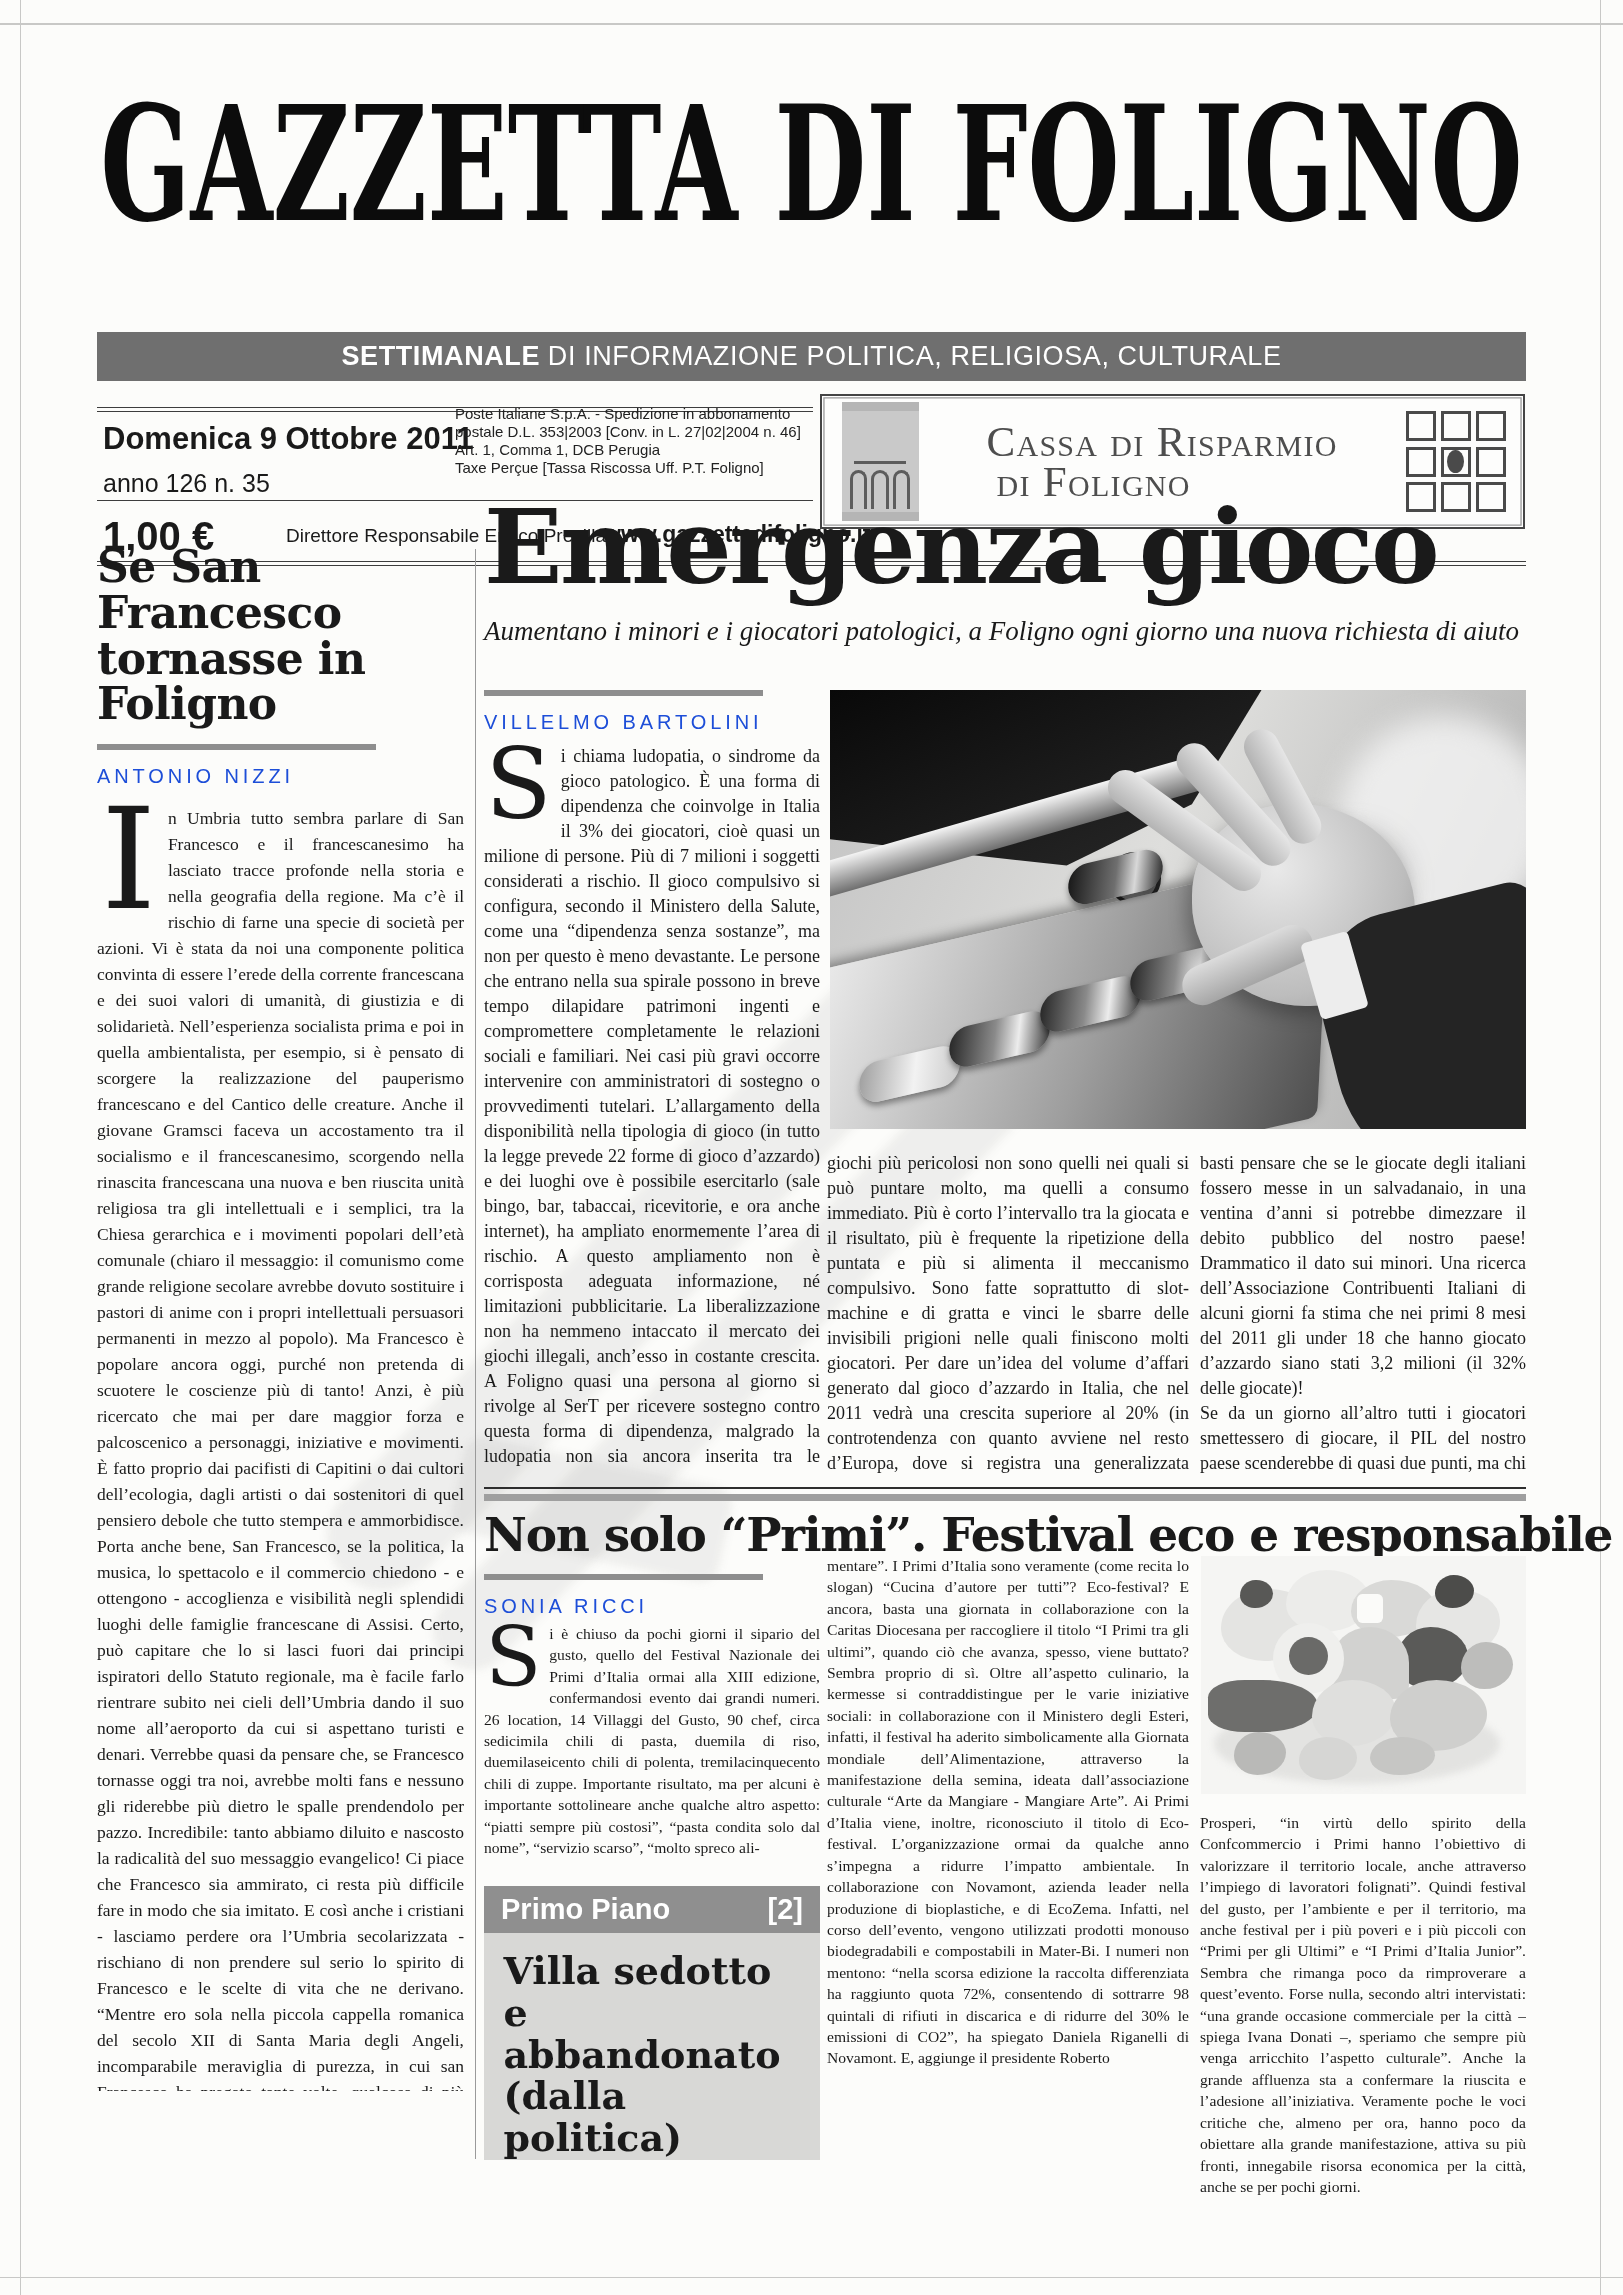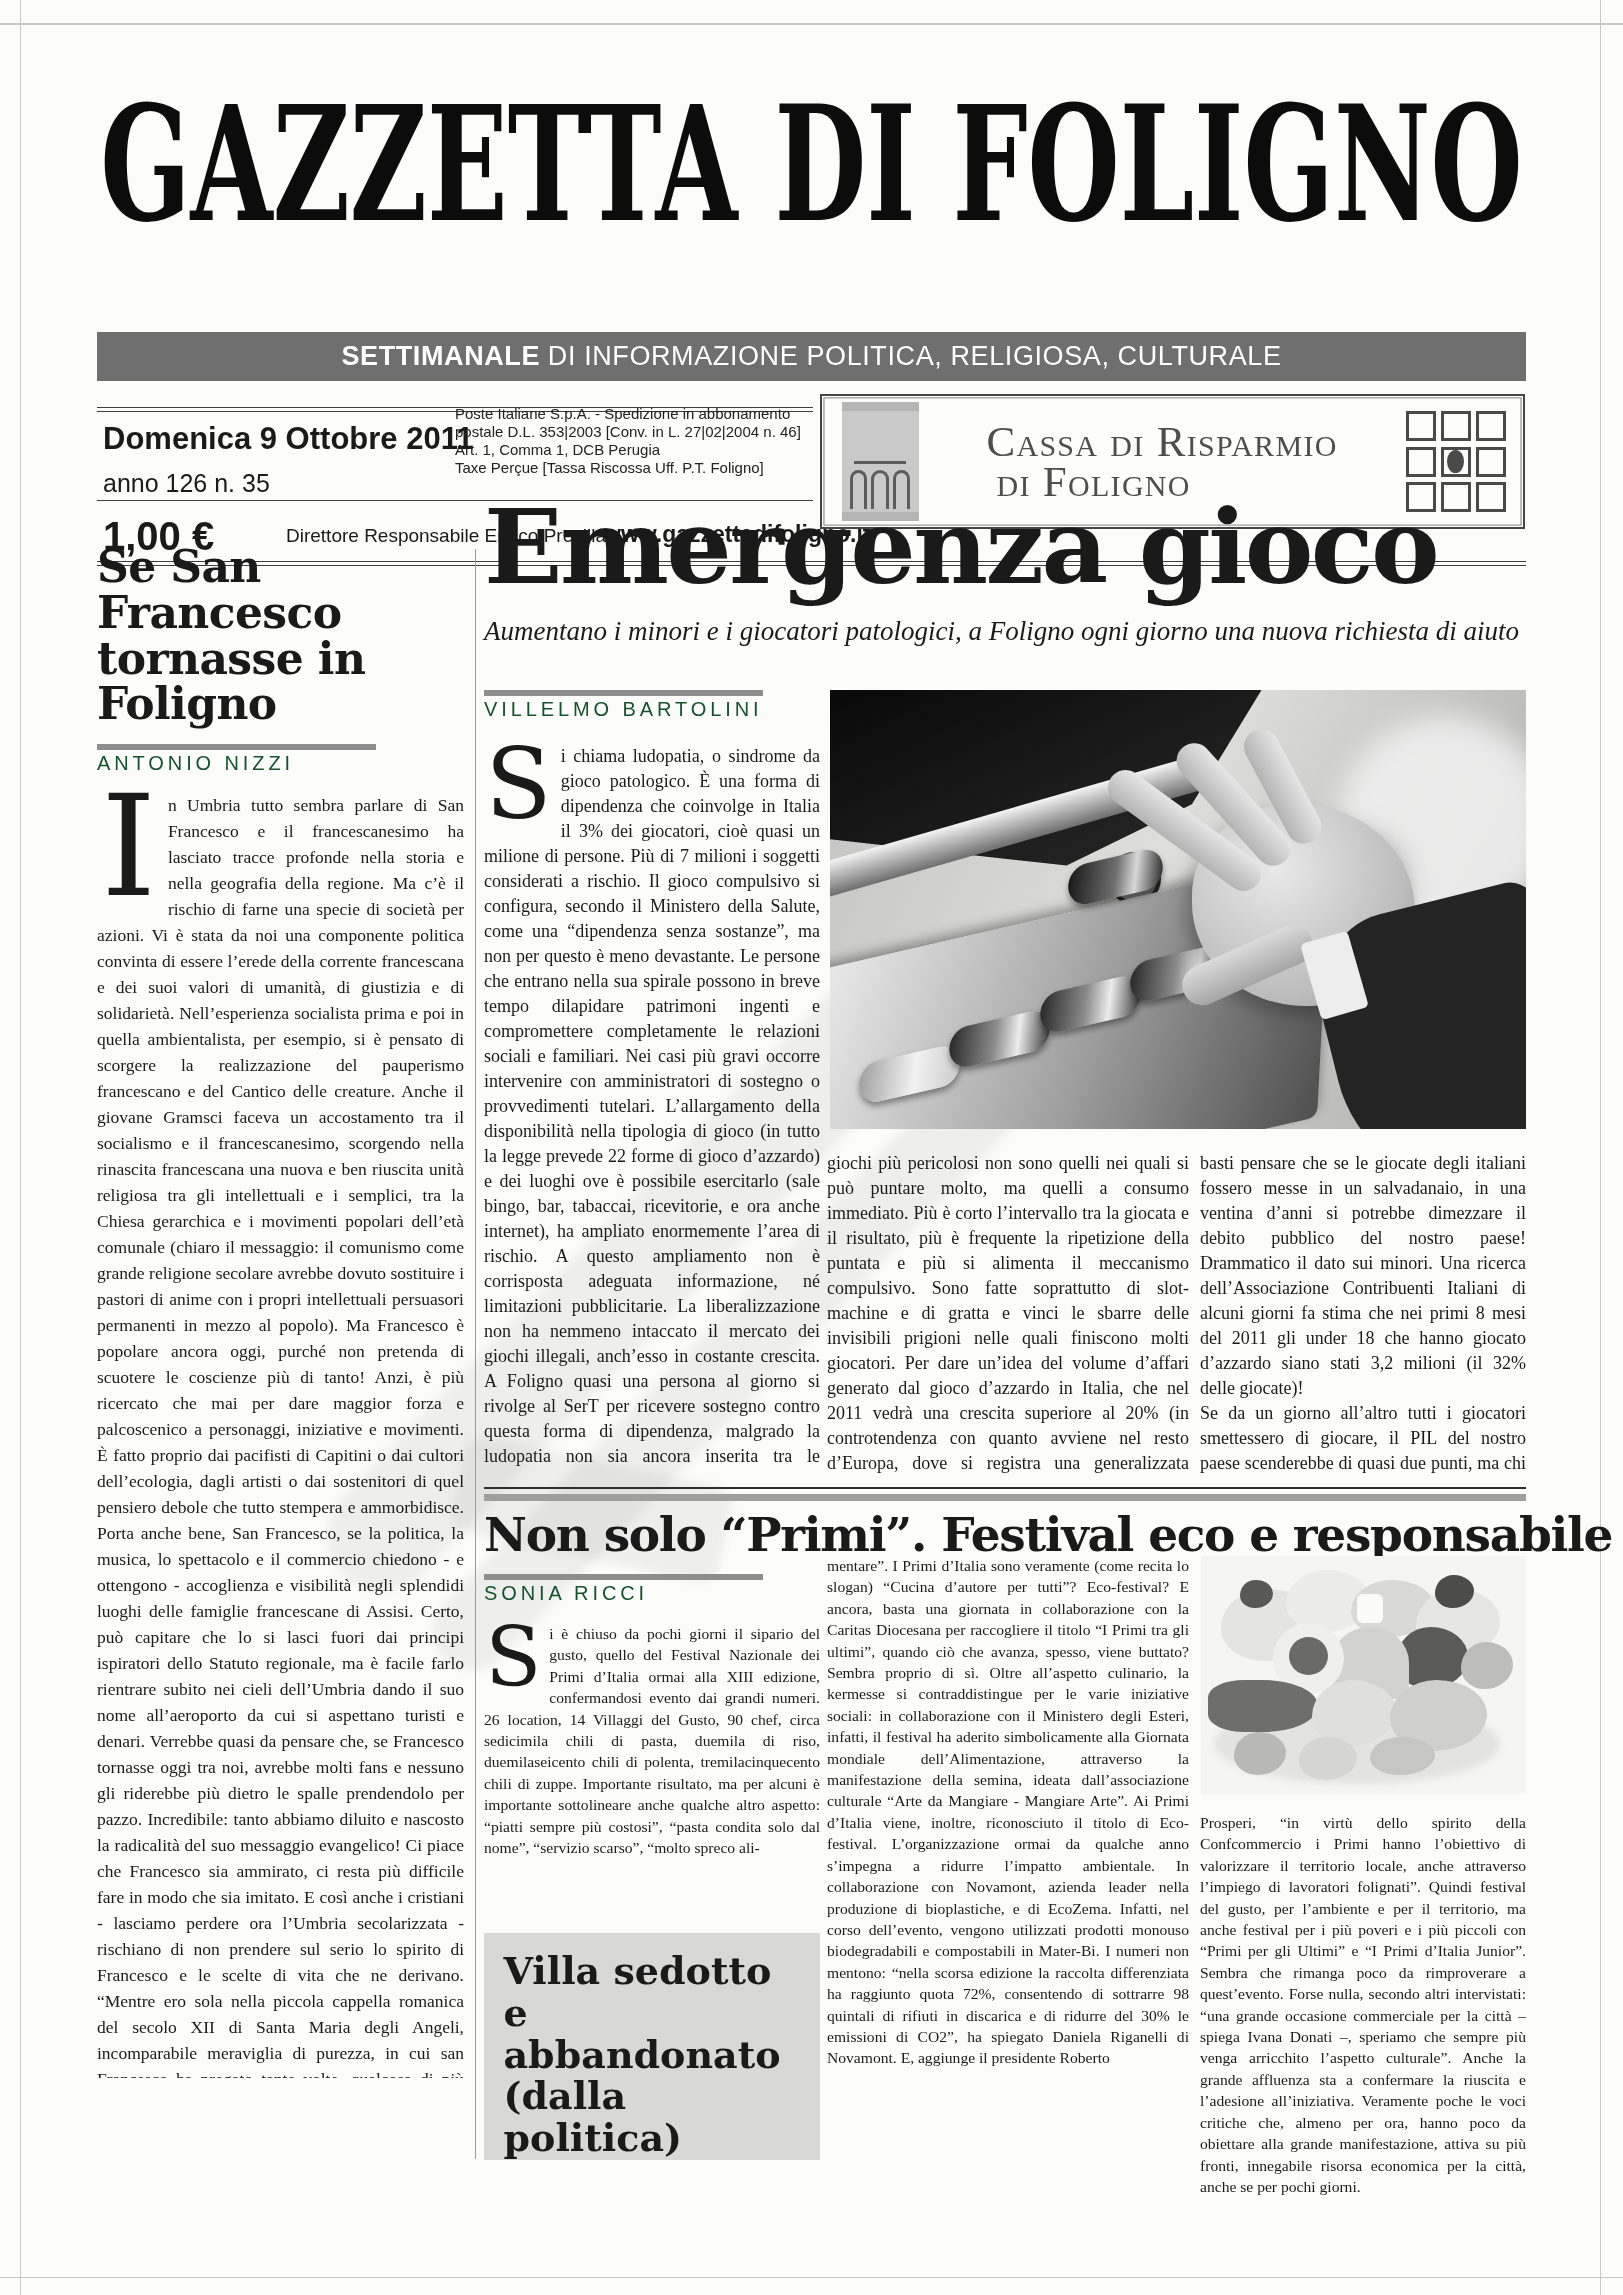--- a/index.html
+++ b/index.html
@@ -59,22 +59,22 @@
            font-size:43px;line-height:40px;letter-spacing:1.3px;}
   .ad-name .l2{text-align:left;margin-left:78px;}
   .grid-logo{flex:none;margin-right:17px;display:grid;grid-template-columns:repeat(3,30px);
              grid-gap:5.2px;}
   .grid-logo .cell{width:30px;height:30px;border:3.9px solid #4a4a4a;box-sizing:border-box;
                    display:flex;align-items:center;justify-content:center;}
   .grid-logo .dot{width:17px;height:23.4px;background:#4a4a4a;border-radius:50%;}
 
   
   .bybar{height:5.8px;background:#8e8e8e;width:279px;}
-  .byname{font-family:"Liberation Sans",sans-serif;font-size:20px;letter-spacing:3.9px;color:#14532d;
-          margin-top:2px;}
+  .byname{font-family:"Liberation Sans",sans-serif;font-size:20px;letter-spacing:3.9px;color:#1d4ed8;
+          margin-top:15px;}
 
   
   .art-fr{position:absolute;left:97px;top:544px;width:367px;}
   .art-fr h2{margin:0;font-family:"DejaVu Serif",serif;font-weight:bold;font-size:44px;
              line-height:1.04;letter-spacing:-0.6px;}
   .art-fr .bybar{margin-top:17px;}
   .body-fr{margin-top:17px;font-size:17.5px;line-height:26px;text-align:justify;height:1286px;overflow:hidden;}
   .dc{float:left;font-family:"DejaVu Serif",serif;}
   .dc-i{font-size:140px;line-height:101px;margin:3.9px 11.7px 0 3.9px;}
   .vrule{position:absolute;left:475px;top:549px;width:1.3px;height:1610px;background:#9a9a9a;}
@@ -299,20 +299,24 @@
     <div class="bybar"></div>
     <div class="byname">SONIA RICCI</div>
   </div>
 
   <div class="col c-f1">
     <span class="dc dc-s2">S</span><span>i è chiuso da pochi giorni il sipario del gusto, quello del Festival Nazionale dei Primi d’Italia ormai alla XIII edizione, confermandosi evento dai grandi numeri. 26 location, 14 Villaggi del Gusto, 90 chef, circa sedicimila chili di pasta, duemila di riso, duemilaseicento chili di polenta, tremilacinquecento chili di zuppe. Importante risultato, ma per alcuni è importante sottolineare anche qualche altro aspetto: “piatti sempre più costosi”, “pasta condita solo dal nome”, “servizio scarso”, “molto spreco ali-</span>
   </div>
   <div class="col c-f2">mentare”. I Primi d’Italia sono veramente (come recita lo slogan) “Cucina d’autore per tutti”? Eco-festival? E ancora, basta una giornata in collaborazione con la Caritas Diocesana per raccogliere il titolo “I Primi tra gli ultimi”, quando ciò che avanza, spesso, viene buttato? Sembra proprio di sì. Oltre all’aspetto culinario, la kermesse si contraddistingue per le varie iniziative sociali: in collaborazione con il Ministero degli Esteri, infatti, il festival ha aderito simbolicamente alla Giornata mondiale dell’Alimentazione, attraverso la manifestazione della semina, ideata dall’associazione culturale “Arte da Mangiare - Mangiare Arte”. Ai Primi d’Italia viene, inoltre, riconosciuto il titolo di Eco-festival. L’organizzazione ormai da qualche anno s’impegna a ridurre l’impatto ambientale. In collaborazione con Novamont, azienda leader nella produzione di bioplastiche, e di EcoZema. Infatti, nel corso dell’evento, vengono utilizzati prodotti monouso biodegradabili e compostabili in Mater-Bi. I numeri non mentono: “nella scorsa edizione la raccolta differenziata ha raggiunto quota 72%, consentendo di sottrarre 98 quintali di rifiuti in discarica e di ridurre del 30% le emissioni di CO2”, ha spiegato Daniela Riganelli di Novamont. E, aggiunge il presidente Roberto</div>
   <div class="col c-f3">Prosperi, “in virtù dello spirito della Confcommercio i Primi hanno l’obiettivo di valorizzare il territorio locale, anche attraverso l’impiego di lavoratori folignati”. Quindi festival del gusto, per l’ambiente e per il territorio, ma anche festival per i più poveri e i più piccoli con “Primi per gli Ultimi” e “I Primi d’Italia Junior”. Sembra che rimanga poco da rimproverare a quest’evento. Forse nulla, secondo altri intervistati: “una grande occasione commerciale per la città – spiega Ivana Donati –, speriamo che sempre più venga arricchito l’aspetto culturale”. Anche la grande affluenza sta a confermare la riuscita e l’adesione all’iniziativa. Veramente poche le voci critiche che, almeno per ora, hanno poco da obiettare alla grande manifestazione, attiva su più fronti, innegabile risorsa economica per la città, anche se per pochi giorni.</div>
 
+  <div class="pp-bar">
+    <span>Primo Piano</span>
+    <span>[2]</span>
+  </div>
   <div class="pp-box">
     <h3 class="pp-title">Villa sedotto e abbandonato (dalla politica)</h3>
 
   </div>
 
   <div class="photo-food">
     <div class="plate-sh"></div>
     <div class="fb f1"></div>
       <div class="fb f2"></div>
       <div class="fb f3"></div>

